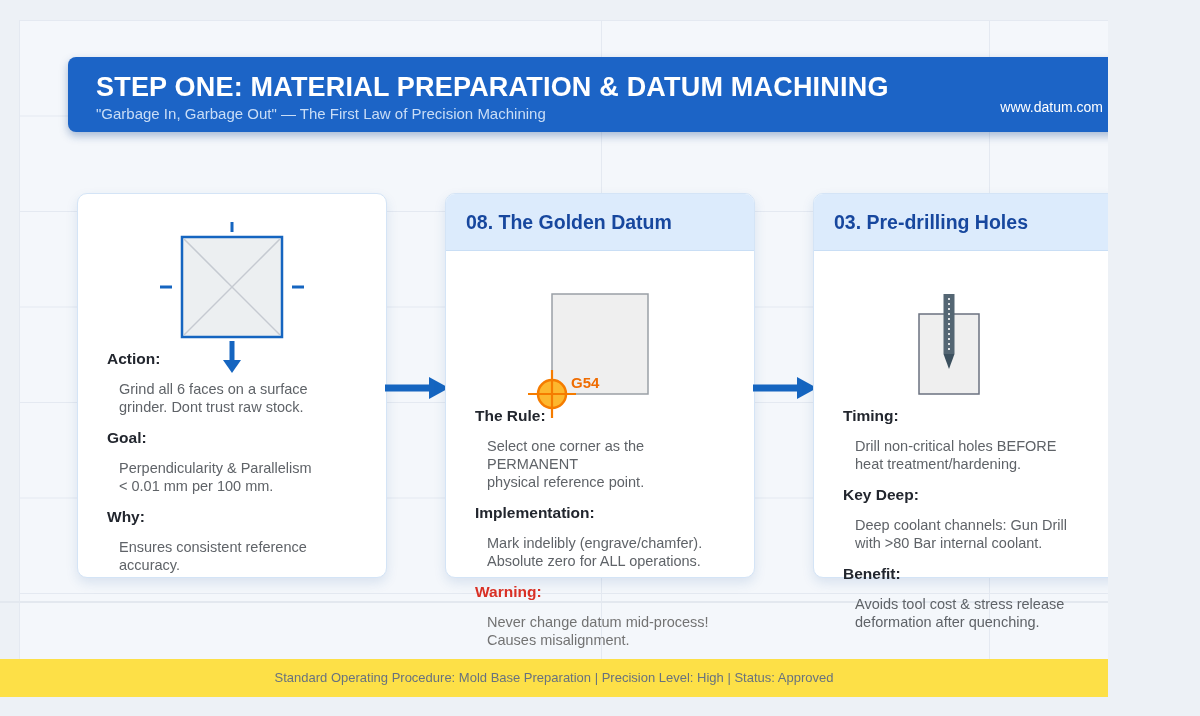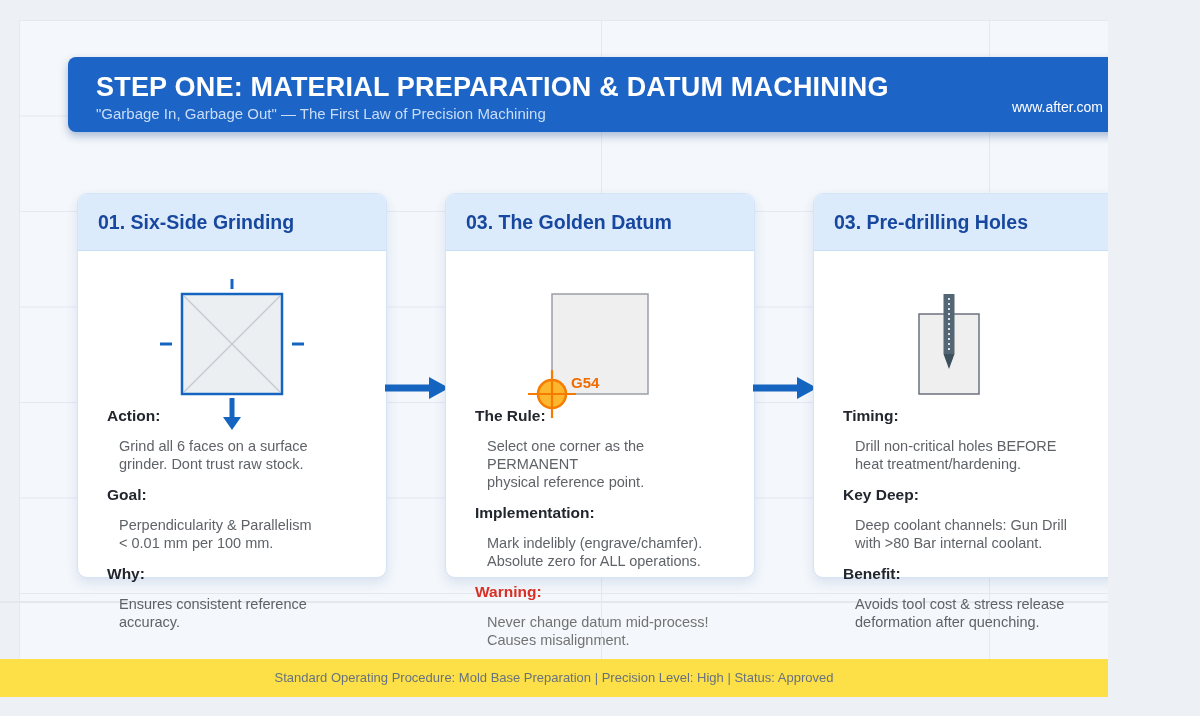--- a/index.html
+++ b/index.html
@@ -42,27 +42,24 @@
 </head>
 <body>
 
 <div class="page">
   <div class="grid-bg"></div>
   <div class="divider"></div>
 
   <header class="banner">
     <h1>STEP ONE: MATERIAL PREPARATION &amp; DATUM MACHINING</h1>
     <p class="subtitle">"Garbage In, Garbage Out" — The First Law of Precision Machining</p>
-    <span class="site">www.after.com</span>
+    <span class="site">www.datum.com</span>
   </header>
 
   <section class="card" style="left:77px">
-    <div class="card-head">
-      <h2>01. Six-Side Grinding</h2>
-    </div>
     <div class="icon-zone">
       <svg width="170" height="158" viewBox="0 0 170 158" style="top:4px">
         <line x1="85" y1="0" x2="85" y2="10" stroke="#1565c0" stroke-width="3"></line>
         <rect x="35" y="15" width="100" height="100" fill="#eceff1" stroke="#1565c0" stroke-width="2.5"></rect>
         <line x1="37" y1="17" x2="133" y2="113" stroke="#c5cad1" stroke-width="1.5"></line>
         <line x1="133" y1="17" x2="37" y2="113" stroke="#c5cad1" stroke-width="1.5"></line>
         <line x1="13" y1="65" x2="25" y2="65" stroke="#1565c0" stroke-width="3"></line>
         <line x1="145" y1="65" x2="157" y2="65" stroke="#1565c0" stroke-width="3"></line>
         <line x1="85" y1="119" x2="85" y2="139" stroke="#1565c0" stroke-width="5"></line>
         <polygon points="76,138 94,138 85,151" fill="#1565c0"></polygon>
@@ -80,21 +77,21 @@
     </div>
   </section>
 
   <svg class="flow-arrow" style="left:385px" width="64" height="28" viewBox="0 0 64 28">
     <line x1="0" y1="14" x2="46" y2="14" stroke="#1565c0" stroke-width="7"></line>
     <polygon points="44,3 44,25 64,14" fill="#1565c0"></polygon>
   </svg>
 
   <section class="card" style="left:445px">
     <div class="card-head">
-      <h2>03. The Golden Datum</h2>
+      <h2>08. The Golden Datum</h2>
     </div>
     <div class="icon-zone">
       <svg width="310" height="150" viewBox="0 0 310 150" style="top:0">
         <rect x="107" y="19" width="96" height="100" fill="#efefef" stroke="#9aa0a6" stroke-width="1.5"></rect>
         <circle cx="107" cy="119" r="14" fill="#fdb72e" stroke="#f57c00" stroke-width="2.5"></circle>
         <line x1="83" y1="119" x2="131" y2="119" stroke="#f57c00" stroke-width="2.2"></line>
         <line x1="107" y1="95" x2="107" y2="143" stroke="#f57c00" stroke-width="2.2"></line>
         <text x="126" y="113" font-size="15" font-weight="bold" fill="#ef6c00">G54</text>
       </svg>
     </div>

